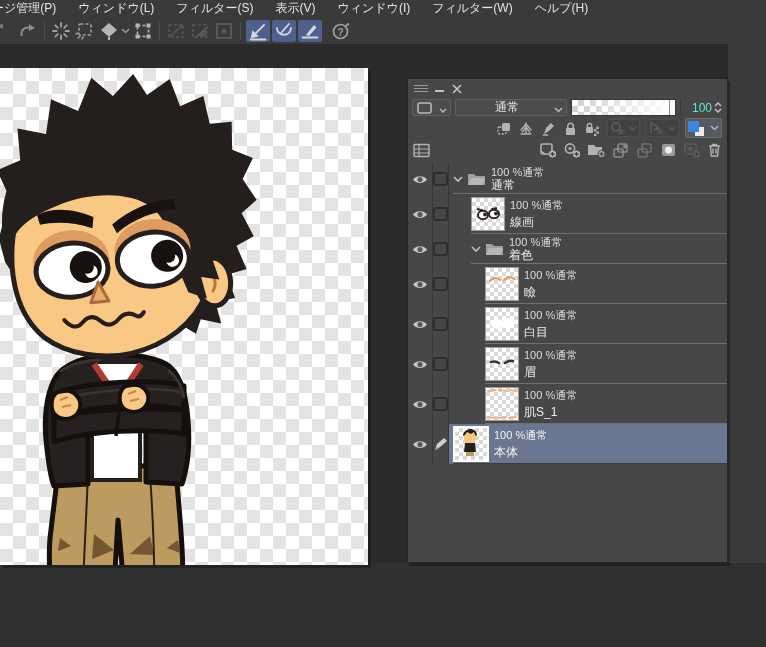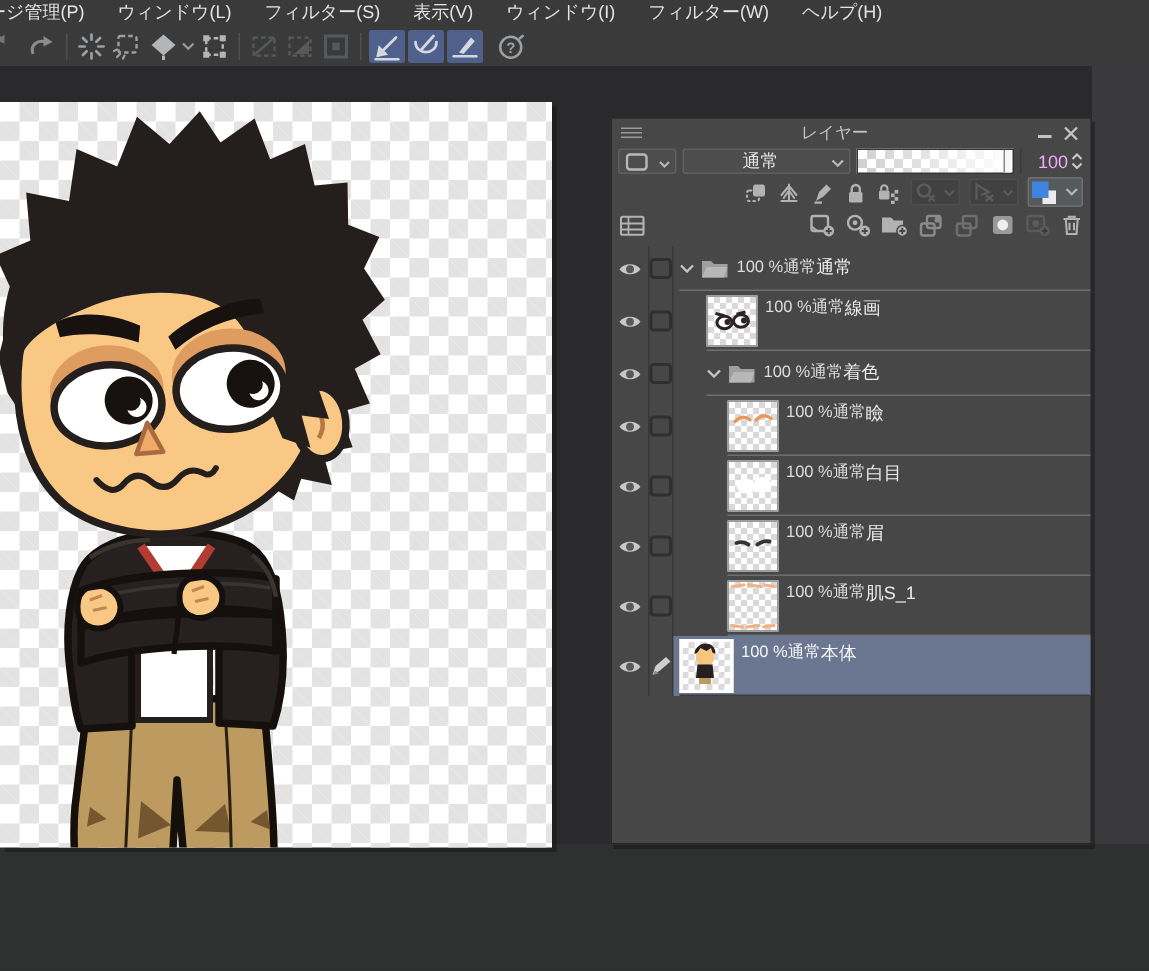--- a/index.html
+++ b/index.html
@@ -62,21 +62,21 @@
   .combo-blend .txt{flex:1;text-align:center;font-size:12px;color:#e2e2e2}
   .slider{position:relative;flex:1;height:17px;border:1px solid #363636;box-sizing:border-box;
     background-color:#fff;
     background-image:
       linear-gradient(to right,rgba(255,255,255,0),#ffffff),
       linear-gradient(45deg,#cfcfcf 25%,transparent 25%,transparent 75%,#cfcfcf 75%),
       linear-gradient(45deg,#cfcfcf 25%,transparent 25%,transparent 75%,#cfcfcf 75%);
     background-size:100% 100%,12px 12px,12px 12px;background-position:0 0,0 0,6px 6px;}
   .slider .handle{position:absolute;right:1px;top:0;width:4px;height:100%;background:#f6f6f6;border-left:1px solid #8a8a8a}
   .p-val{width:42px;display:flex;align-items:center;justify-content:flex-end;gap:2px;border-left:1px solid #3a3a3a;height:17px}
-  .p-val .num{font-size:12px;color:#f0abfc}
+  .p-val .num{font-size:12px;color:#5eead4}
   .spin{display:flex;flex-direction:column;gap:1px;margin-right:1px}
   
   .p-row2{display:flex;align-items:center;justify-content:flex-end;gap:6px;height:22px;padding:0 5px}
   .p-row3{display:flex;align-items:center;gap:6px;height:22px;padding:0 5px}
   .p-row3 .spacer{flex:1}
   .mini-combo{background:#414141;border:1px solid #4d4d4d;border-radius:2px;height:18px;width:33px;
     display:flex;align-items:center;justify-content:space-between;padding:0 2px;box-sizing:border-box}
   .color-combo{background:#565a5e;border:1px solid #6e6e6e;border-radius:2px;height:20px;width:37px;
     display:flex;align-items:center;justify-content:space-between;padding:0 2px;box-sizing:border-box}
   .swatch{position:relative;width:16px;height:15px}
@@ -89,21 +89,21 @@
   .lrow.h40{height:40px}
   .cell{display:flex;align-items:center;justify-content:center;box-sizing:border-box}
   .cell.eye{width:25px;border-right:1px solid #373737}
   .cell.chk{width:16px;border-right:1px solid #373737}
   .cb{width:11px;height:10px;border:2px solid #2f2f2f;border-radius:3px;display:block}
   .main{flex:1;position:relative}
   .main.selected{background:#6b7790}
   .inner{display:flex;align-items:center;height:100%;box-sizing:border-box;border-bottom:1px solid #6f6f6f;gap:5px}
   .lrow:last-child .inner{border-bottom:1px solid #3c3c3c}
   .ind0{margin-left:4px}.ind1{margin-left:22px}.ind2{margin-left:36px}
-  .meta{display:flex;flex-direction:row;justify-content:center;line-height:13px}
+  .meta{display:flex;flex-direction:column;justify-content:center;line-height:13px}
   .h40 .meta{height:34px;justify-content:space-between;padding:2px 0;box-sizing:border-box}
   .op{font-size:11px;color:#dcdcdc;white-space:nowrap}
   .nm{font-size:12px;color:#ececec;white-space:nowrap}
   .main.selected .op,.main.selected .nm{color:#f4f4f4}
   .thumb{
     width:32px;height:32px;border:1px solid #9b9b9b;position:relative;flex:0 0 auto;
     background-color:#fff;
     background-image:
       linear-gradient(45deg,#d9d9d9 25%,transparent 25%,transparent 75%,#d9d9d9 75%),
       linear-gradient(45deg,#d9d9d9 25%,transparent 25%,transparent 75%,#d9d9d9 75%);
@@ -337,21 +337,20 @@
 </div>
 
 <div class="panel">
 
   <div class="p-titlebar">
     <span class="hamburger">
         <i></i>
         <i></i>
         <i></i>
       </span>
-    <span class="p-title">レイヤー</span>
     <span class="winbtn">
         <span class="minimize-bar"></span>
       </span>
     <span class="winbtn">
       <svg width="10" height="10" viewBox="0 0 10 10">
           <path d="M1,1 L9,9 M9,1 L1,9" stroke="#c3c3c3" stroke-width="1.6"></path>
         </svg>
     </span>
   </div>
 

